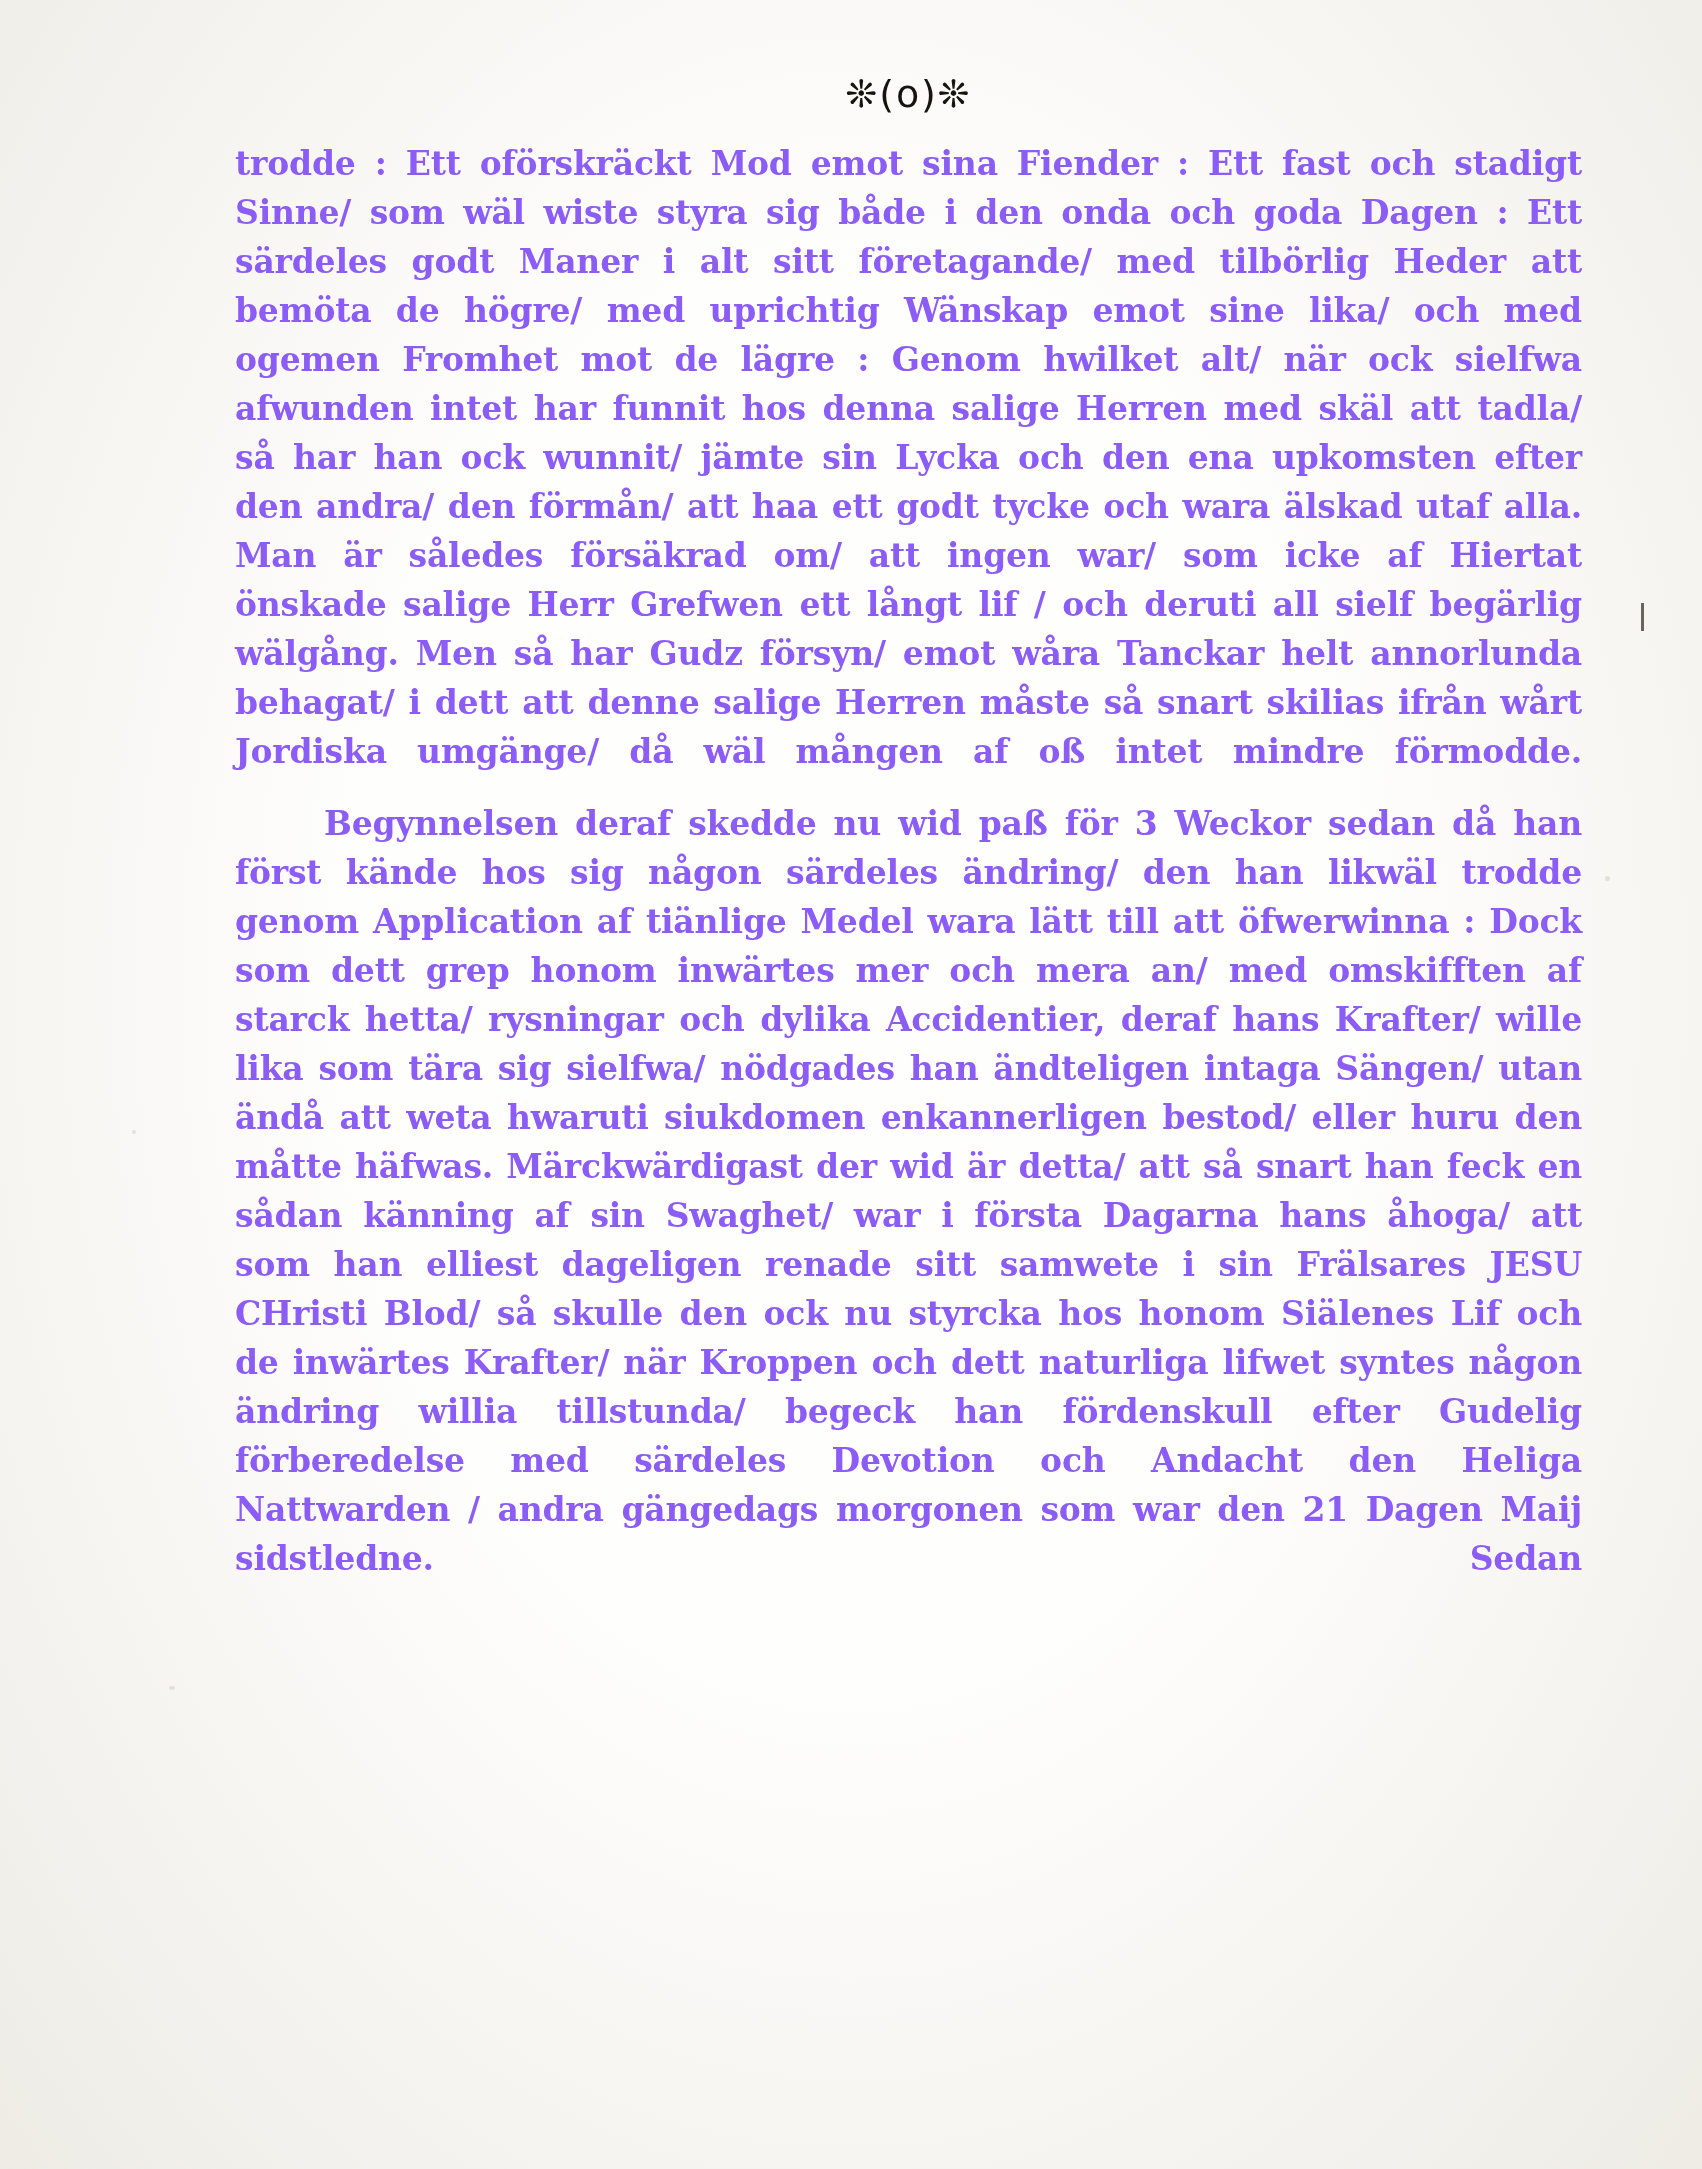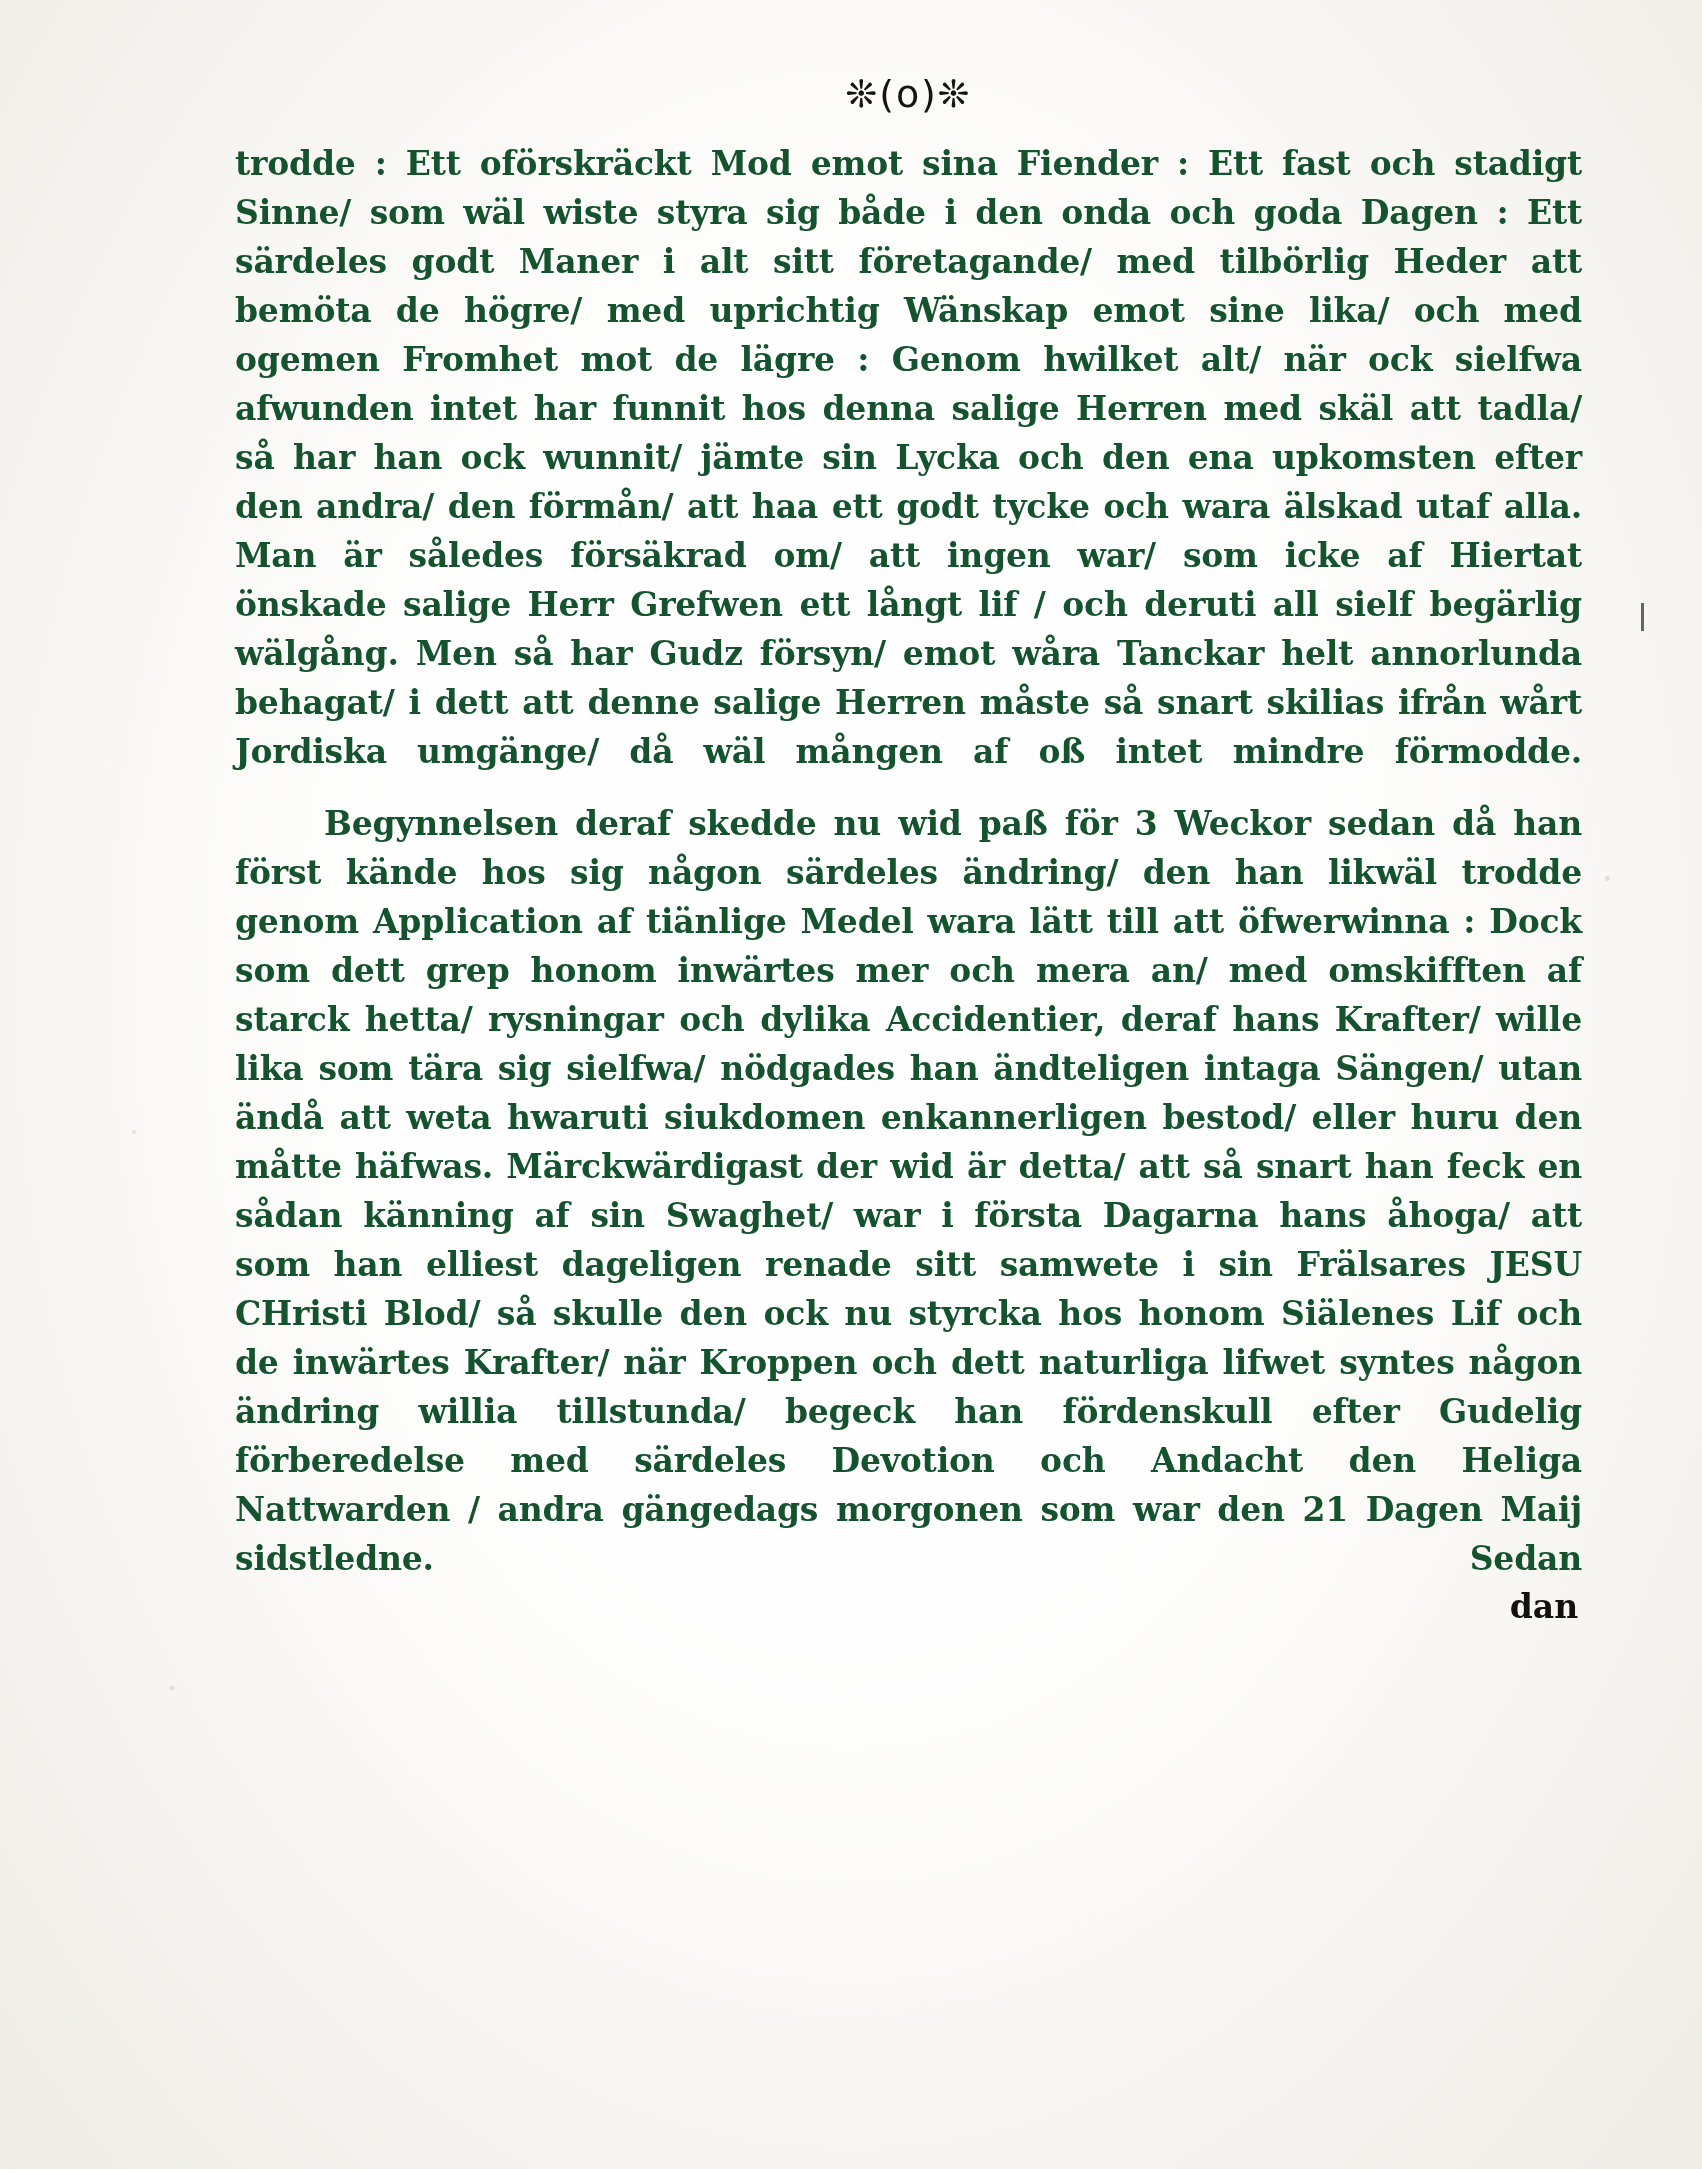--- a/index.html
+++ b/index.html
@@ -45,21 +45,21 @@
     letter-spacing: 1.9px;
     line-height: 1;
     color: #17140f;
     margin-bottom: 26px;
   }
 
   .para {
     font-family: "DejaVu Serif", serif;
     font-size: 33px;
     line-height: 49px;
-    color: #14532d;
+    color: #8b5cf6;
     text-align: justify;
     text-align-last: justify;
     font-weight: 600;
     letter-spacing: -0.2px;
     word-spacing: 1.9px;
     margin: 0 0 0 0;
     -webkit-font-smoothing: none;
   }
 
   .para.first { text-indent: 0; }
@@ -99,21 +99,20 @@
 <div class="page">
 
   <div class="content">
 
     <div class="ornament">❊(o)❊</div>
 
     <p class="para first">trodde : Ett oförskräckt Mod emot sina Fiender : Ett fast och stadigt Sinne/ som wäl wiste styra sig både i den onda och goda Dagen : Ett särdeles godt Maner i alt sitt företagande/ med tilbörlig Heder att bemöta de högre/ med uprichtig Wänskap emot sine lika/ och med ogemen Fromhet mot de lägre : Genom hwilket alt/ när ock sielfwa afwunden intet har funnit hos denna salige Herren med skäl att tadla/ så har han ock wunnit/ jämte sin Lycka och den ena upkomsten efter den andra/ den förmån/ att haa ett godt tycke och wara älskad utaf alla. Man är således försäkrad om/ att ingen war/ som icke af Hiertat önskade salige Herr Grefwen ett långt lif / och deruti all sielf begärlig wälgång. Men så har Gudz försyn/ emot wåra Tanckar helt annorlunda behagat/ i dett att denne salige Herren måste så snart skilias ifrån wårt Jordiska umgänge/ då wäl mången af oß intet mindre förmodde.</p>
 
     <p class="para second">Begynnelsen deraf skedde nu wid paß för 3 Weckor sedan då han först kände hos sig någon särdeles ändring/ den han likwäl trodde genom Application af tiänlige Medel wara lätt till att öfwerwinna : Dock som dett grep honom inwärtes mer och mera an/ med omskifften af starck hetta/ rysningar och dylika Accidentier, deraf hans Krafter/ wille lika som tära sig sielfwa/ nödgades han ändteligen intaga Sängen/ utan ändå att weta hwaruti siukdomen enkannerligen bestod/ eller huru den måtte häfwas. Märckwärdigast der wid är detta/ att så snart han feck en sådan känning af sin Swaghet/ war i första Dagarna hans åhoga/ att som han elliest dageligen renade sitt samwete i sin Frälsares JESU CHristi Blod/ så skulle den ock nu styrcka hos honom Siälenes Lif och de inwärtes Krafter/ när Kroppen och dett naturliga lifwet syntes någon ändring willia tillstunda/ begeck han fördenskull efter Gudelig förberedelse med särdeles Devotion och Andacht den Heliga Nattwarden / andra gängedags morgonen som war den 21 Dagen Maij sidstledne. Sedan</p>
 
-    <div class="tail">dan</div>
 
   </div>
 
   <div class="margin-mark"></div>
 
   <div class="speck" style="left:169px; top:1686px; width:5.6px; height:3.8px;"></div>
   <div class="speck" style="left:1605px; top:876px; width:4.7px; height:4.7px;"></div>
   <div class="speck" style="left:132px; top:1130px; width:3.8px; height:3.8px;"></div>
 
 </div>

